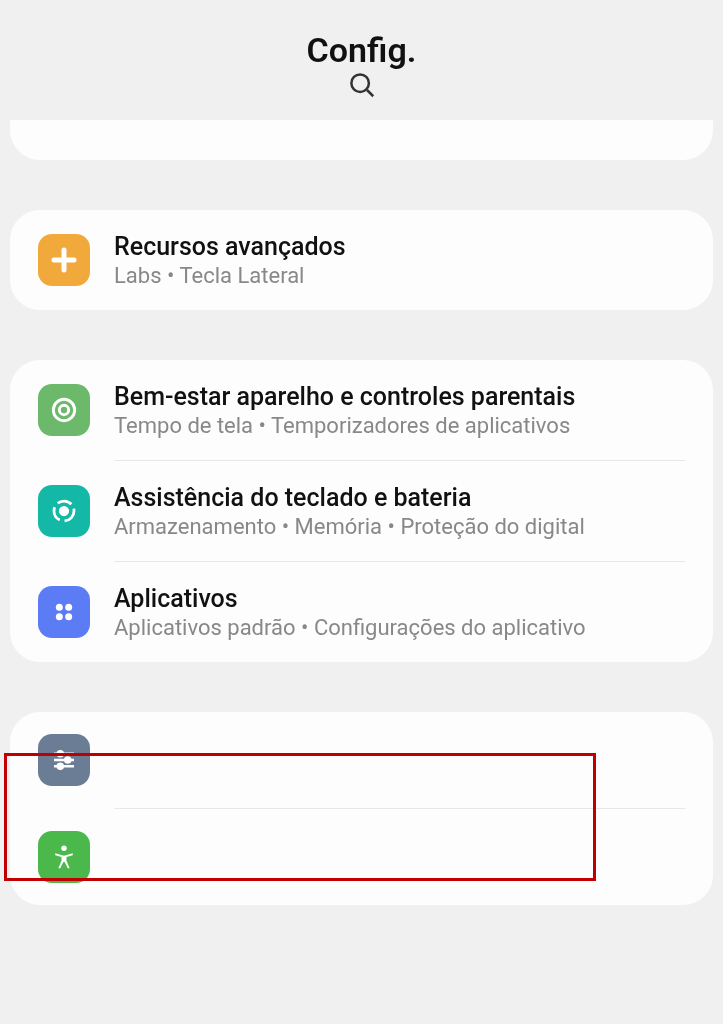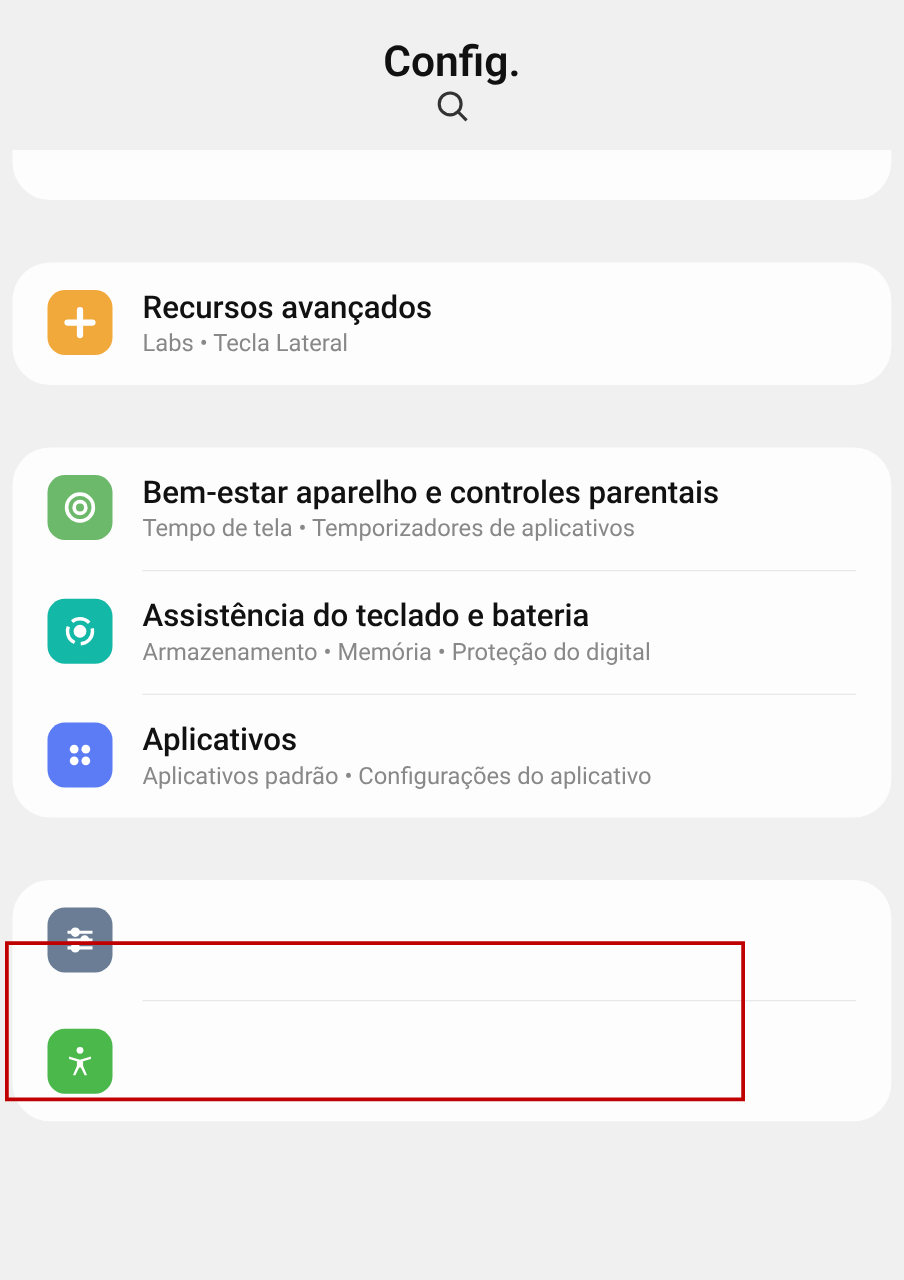--- a/index.html
+++ b/index.html
@@ -38,20 +38,21 @@
   }
   .card-partial-top {
     background: #fdfdfd;
     border-radius: 0 0 30px 30px;
     margin: 0 10px 10px 10px;
     padding: 5px 0 10px 0;
     overflow: hidden;
   }
   .item {
     display: flex;
+    align-items: center;
     padding: 22px 28px;
     cursor: pointer;
   }
   .item-partial {
     display: flex;
     align-items: center;
     padding: 0 28px 10px 28px;
     cursor: pointer;
   }
   .icon-box {
@@ -71,21 +72,21 @@
   .icon-bluegray { background: #6b7d95; }
   .icon-green2 { background: #4ab84a; }
   .item-text { flex: 1; }
   .item-title {
     font-size: 25px;
     color: #111;
     font-weight: 500;
     margin-bottom: 2px;
   }
   .item-sub {
-    font-size: 19px;
+    font-size: 22px;
     color: #888;
   }
   .divider {
     height: 1px;
     background: #e8e8e8;
     margin-left: 104px;
     margin-right: 28px;
   }
   .spacer { height: 30px; }
   .highlight-frame {

